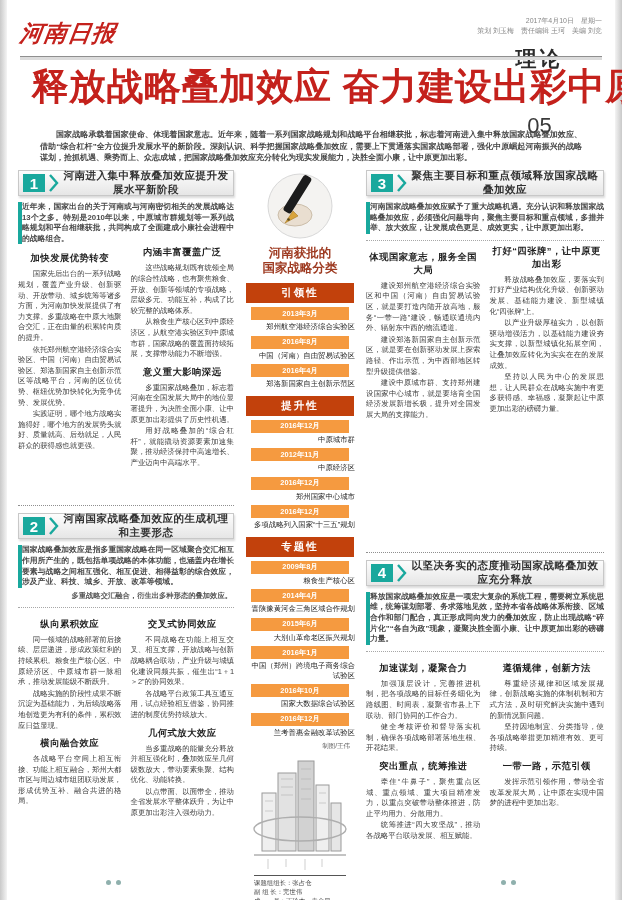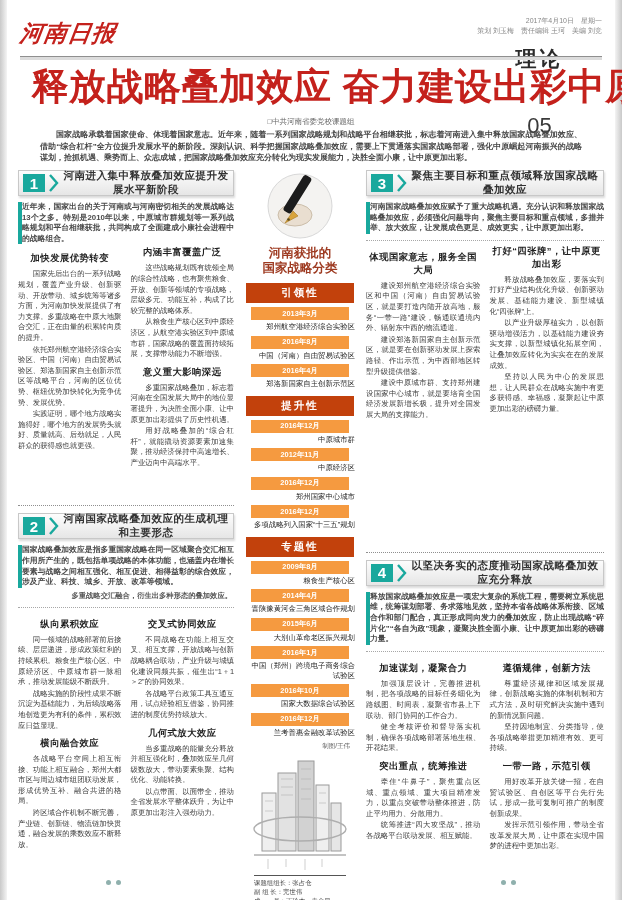--- a/index.html
+++ b/index.html
@@ -90,21 +90,20 @@
         <div>策划 刘玉梅　责任编辑 王珂　美编 刘竞</div>
       </div>
       <div class="hdr-section">理论</div>
       <div class="hdr-div"></div>
       <div class="hdr-page">05</div>
     </div>
   </div>
   <div class="hdr-rule" style="position:absolute;top:56px;left:20px;right:20px;"></div>
 
   <div class="headline">释放战略叠加效应  奋力建设出彩中原</div>
-  <div class="byline">□中共河南省委党校课题组</div>
   <div class="intro">国家战略承载着国家使命、体现着国家意志。近年来，随着一系列国家战略规划和战略平台相继获批，标志着河南进入集中释放国家战略叠加效应、借助“综合杠杆”全方位提升发展水平的新阶段。深刻认识、科学把握国家战略叠加效应，需要上下贯通落实国家战略部署，强化中原崛起河南振兴的战略谋划，抢抓机遇、乘势而上、众志成城，把国家战略叠加效应充分转化为现实发展能力，决胜全面小康，让中原更加出彩。</div>
 
   <div class="main">
 
     <div class="half">
 
       <div class="sec-head">
         <span class="sec-num">1</span>
         <span class="sec-chev">
           <svg width="10" height="18" viewBox="0 0 10 18">
@@ -141,21 +140,20 @@
       <p class="lead">国家战略叠加效应是指多重国家战略在同一区域聚合交汇相互作用所产生的，既包括单项战略的本体功能，也涵盖内在增长要素与战略之间相互强化、相互促进、相得益彰的综合效应，涉及产业、科技、城乡、开放、改革等领域。</p>
       <div class="lead-tail">多重战略交汇融合，衍生出多种形态的叠加效应。</div>
       <div class="dotline"></div>
       <div class="grid2 s2-body">
         <div>
           <h4 class="sub">纵向累积效应</h4>
           <p class="bp">同一领域的战略部署前后接续、层层递进，形成政策红利的持续累积。粮食生产核心区、中原经济区、中原城市群一脉相承，推动发展能级不断跃升。</p>
           <p class="bp">战略实施的阶段性成果不断沉淀为基础能力，为后续战略落地创造更为有利的条件，累积效应日益显现。</p>
           <h4 class="sub">横向融合效应</h4>
           <p class="bp">各战略平台空间上相互衔接、功能上相互融合，郑州大都市区与周边城市组团联动发展，形成优势互补、融合共进的格局。</p>
-          <p class="bp">跨区域合作机制不断完善，产业链、创新链、物流链加快贯通，融合发展的乘数效应不断释放。</p>
         </div>
         <div>
           <h4 class="sub">交叉式协同效应</h4>
           <p class="bp">不同战略在功能上相互交叉、相互支撑，开放战略与创新战略耦合联动，产业升级与城镇化建设同频共振，催生出“1＋1＞2”的协同效果。</p>
           <p class="bp">各战略平台政策工具互通互用，试点经验相互借鉴，协同推进的制度优势持续放大。</p>
           <h4 class="sub">几何式放大效应</h4>
           <p class="bp">当多重战略的能量充分释放并相互强化时，叠加效应呈几何级数放大，带动要素集聚、结构优化、动能转换。</p>
           <p class="bp">以点带面、以面带全，推动全省发展水平整体跃升，为让中原更加出彩注入强劲动力。</p>
         </div>
       </div>
@@ -298,21 +296,20 @@
           <p class="bp">健全考核评价和督导落实机制，确保各项战略部署落地生根、开花结果。</p>
           <h4 class="sub">突出重点，统筹推进</h4>
           <p class="bp">牵住“牛鼻子”，聚焦重点区域、重点领域、重大项目精准发力，以重点突破带动整体推进，防止平均用力、分散用力。</p>
           <p class="bp">统筹推进“四大攻坚战”，推动各战略平台联动发展、相互赋能。</p>
         </div>
         <div>
           <h4 class="sub">遵循规律，创新方法</h4>
           <p class="bp">尊重经济规律和区域发展规律，创新战略实施的体制机制和方式方法，及时研究解决实施中遇到的新情况新问题。</p>
           <p class="bp">坚持因地制宜、分类指导，使各项战略举措更加精准有效、更可持续。</p>
           <h4 class="sub">一带一路，示范引领</h4>
-          <p class="bp">用好改革开放关键一招，在自贸试验区、自创区等平台先行先试，形成一批可复制可推广的制度创新成果。</p>
           <p class="bp">发挥示范引领作用，带动全省改革发展大局，让中原在实现中国梦的进程中更加出彩。</p>
         </div>
       </div>
     </div>
   </div>
 
   <div class="dots dl">
     <span class="dot"></span>
     <span class="dot"></span>
   </div>

